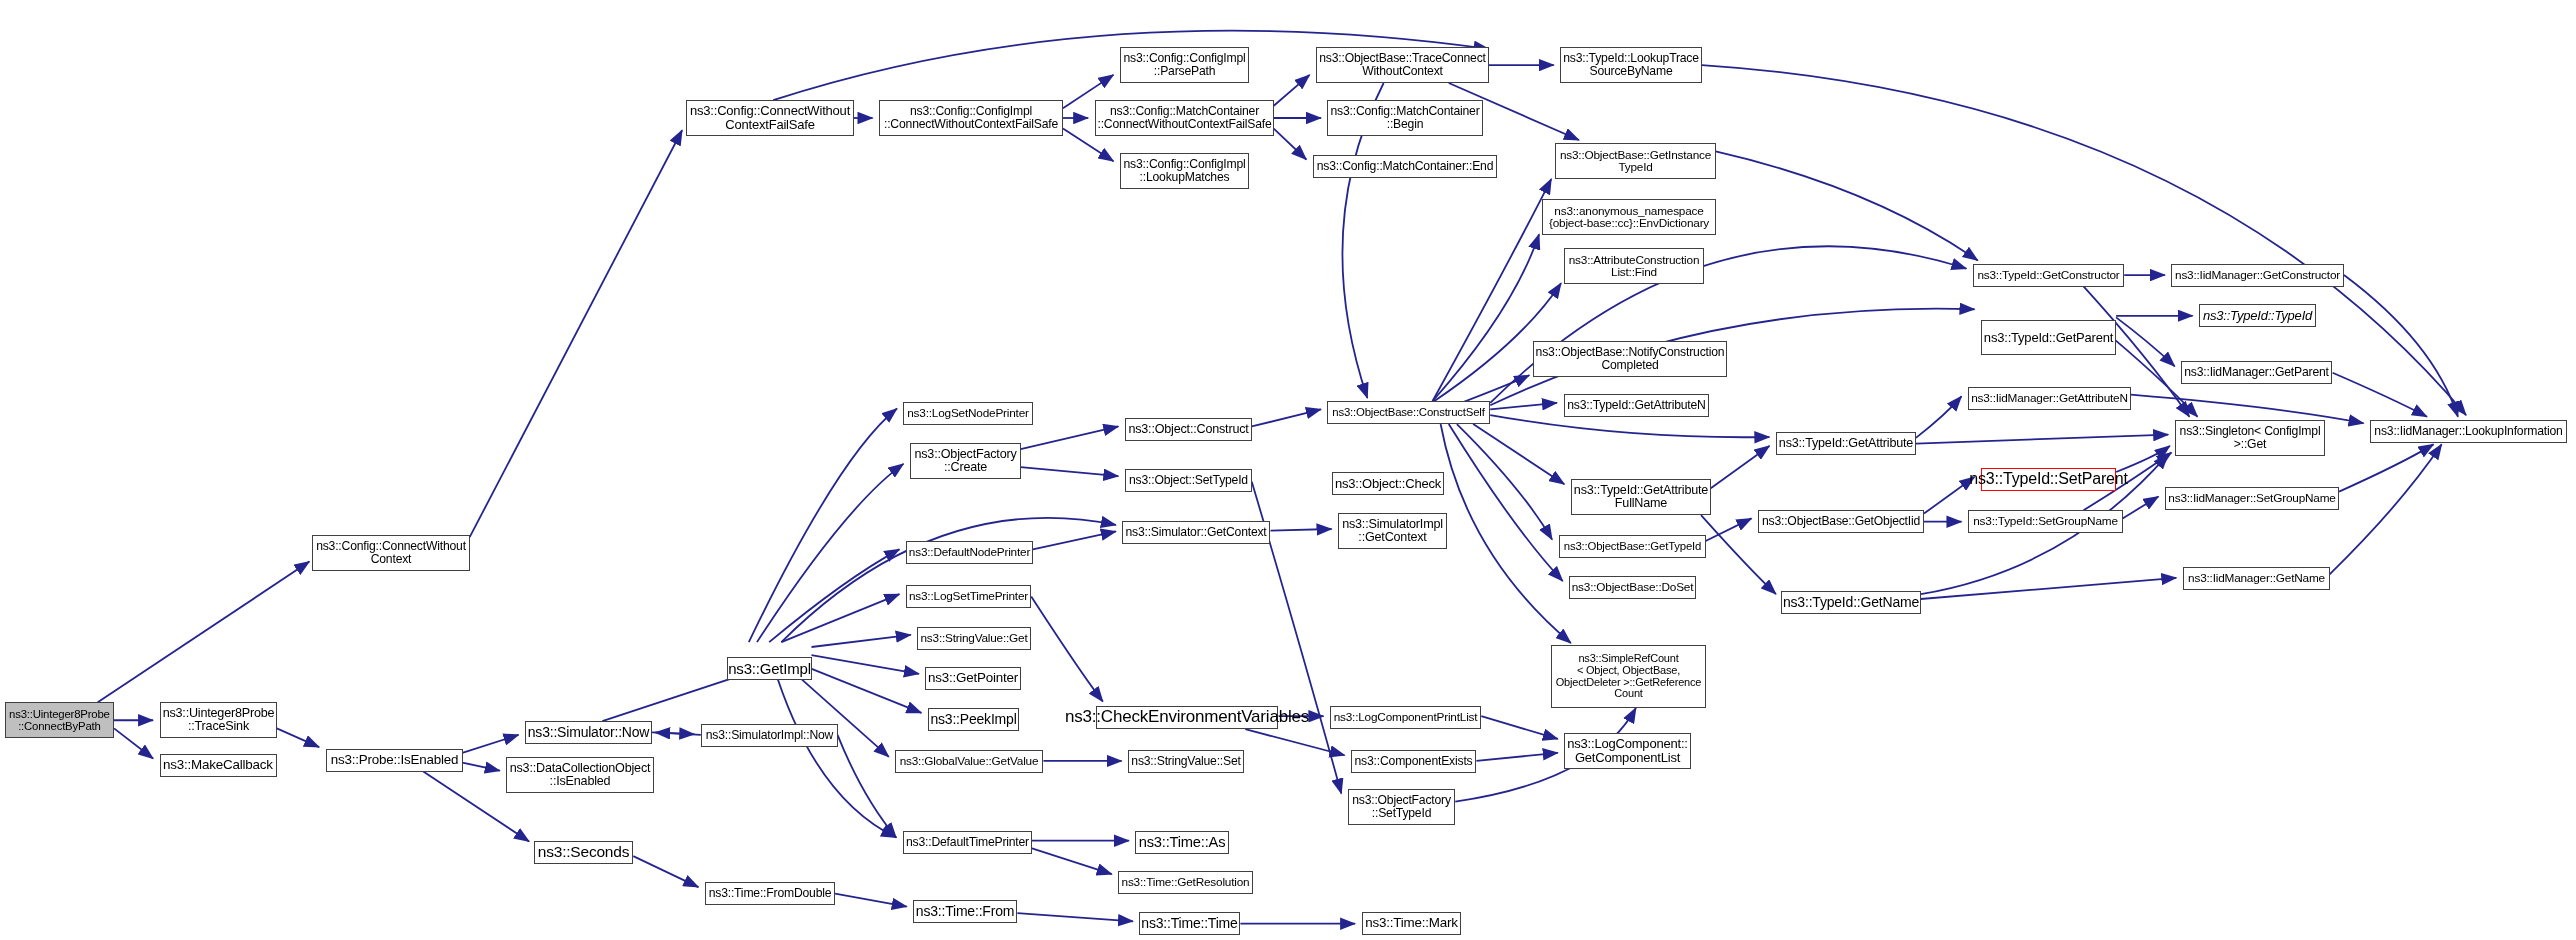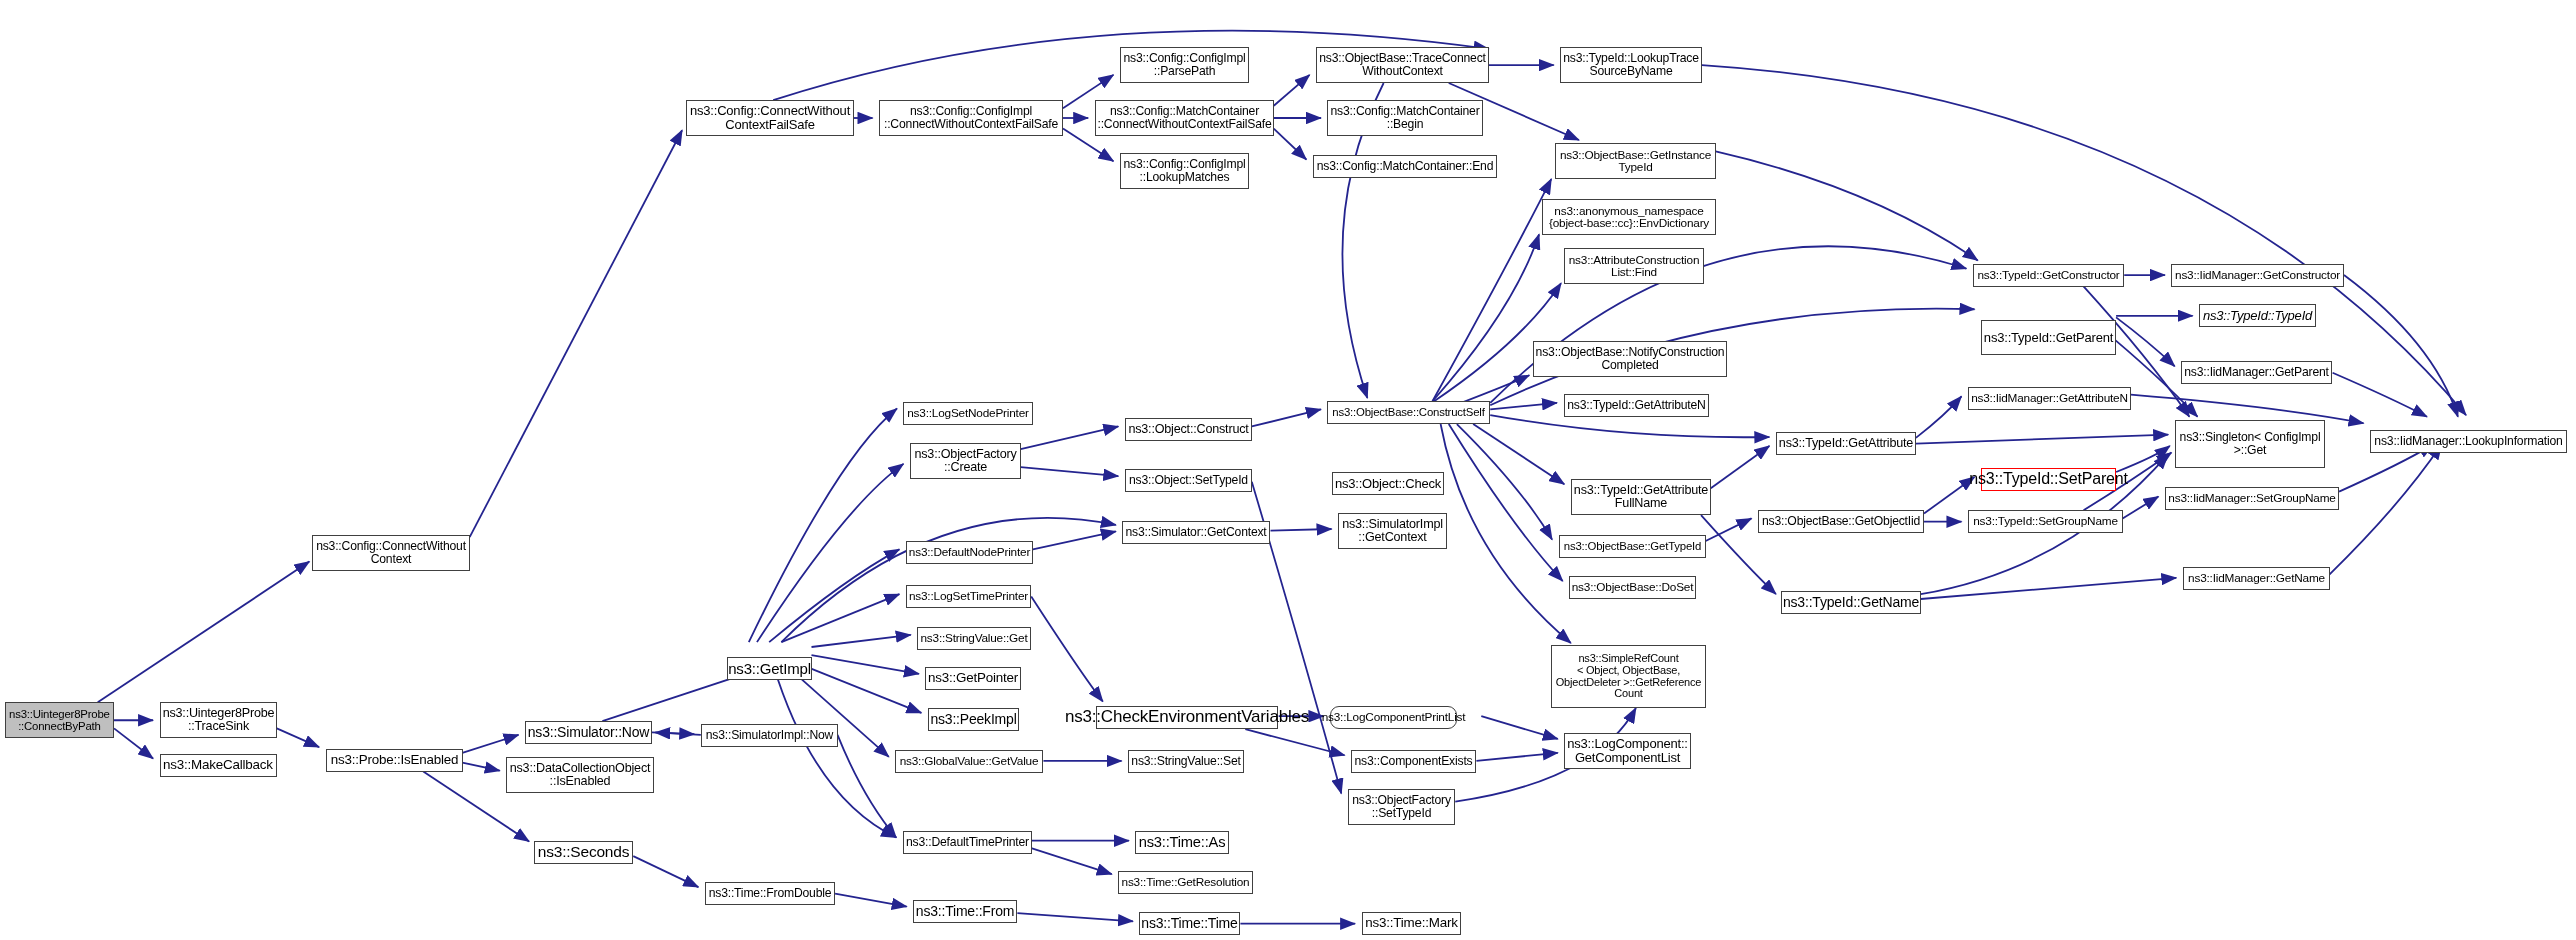--- a/index.html
+++ b/index.html
@@ -247,21 +247,21 @@
       </div>
       <div class="node" style="left: 895px; top: 750px; width: 148px; height: 23px; font-size: 11.8px;">
         <span>ns3::GlobalValue::GetValue</span>
       </div>
       <div class="node" style="left: 1128px; top: 750px; width: 116px; height: 23px; font-size: 12.2px;">
         <span>ns3::StringValue::Set</span>
       </div>
       <div class="node" style="left: 1096px; top: 706px; width: 182px; height: 23px; font-size: 17px;">
         <span>ns3::CheckEnvironmentVariables</span>
       </div>
-      <div class="node" style="left: 1330px; top: 706px; width: 127px; height: 23px; font-size: 11.8px; border-radius: 9px;">
+      <div class="node" style="left: 1330px; top: 706px; width: 151px; height: 23px; font-size: 11.8px;">
         <span>ns3::LogComponentPrintList</span>
       </div>
       <div class="node" style="left: 1351px; top: 750px; width: 125px; height: 23px; font-size: 12.2px;">
         <span>ns3::ComponentExists</span>
       </div>
       <div class="node" style="left: 1564px; top: 733px; width: 127px; height: 36px; font-size: 13px;">
         <span>ns3::LogComponent::
 GetComponentList</span>
       </div>
       <div class="node" style="left: 1551px; top: 645px; width: 155px; height: 63px; font-size: 11px;">
@@ -331,28 +331,28 @@
       </div>
       <div class="node" style="left: 2171px; top: 264px; width: 173px; height: 23px; font-size: 11.8px;">
         <span>ns3::IidManager::GetConstructor</span>
       </div>
       <div class="node" style="left: 2199px; top: 304px; width: 117px; height: 23px; font-size: 13px; font-style: italic;">
         <span>ns3::TypeId::TypeId</span>
       </div>
       <div class="node" style="left: 2181px; top: 361px; width: 151px; height: 23px; font-size: 12.2px;">
         <span>ns3::IidManager::GetParent</span>
       </div>
-      <div class="node" style="left: 2175px; top: 420px; width: 150px; height: 48px; font-size: 12.2px;">
+      <div class="node" style="left: 2175px; top: 420px; width: 150px; height: 36px; font-size: 12.2px;">
         <span>ns3::Singleton&lt; ConfigImpl
 &gt;::Get</span>
       </div>
       <div class="node" style="left: 2165px; top: 487px; width: 174px; height: 23px; font-size: 11.8px;">
         <span>ns3::IidManager::SetGroupName</span>
       </div>
       <div class="node" style="left: 2183px; top: 567px; width: 147px; height: 23px; font-size: 11.8px;">
         <span>ns3::IidManager::GetName</span>
       </div>
-      <div class="node" style="left: 2370px; top: 420px; width: 197px; height: 23px; font-size: 12.2px; margin-top: 10px;">
+      <div class="node" style="left: 2370px; top: 420px; width: 197px; height: 23px; font-size: 12.2px;">
         <span>ns3::IidManager::LookupInformation</span>
       </div>
     </div>
 </div>
 
 
 </body></html>

